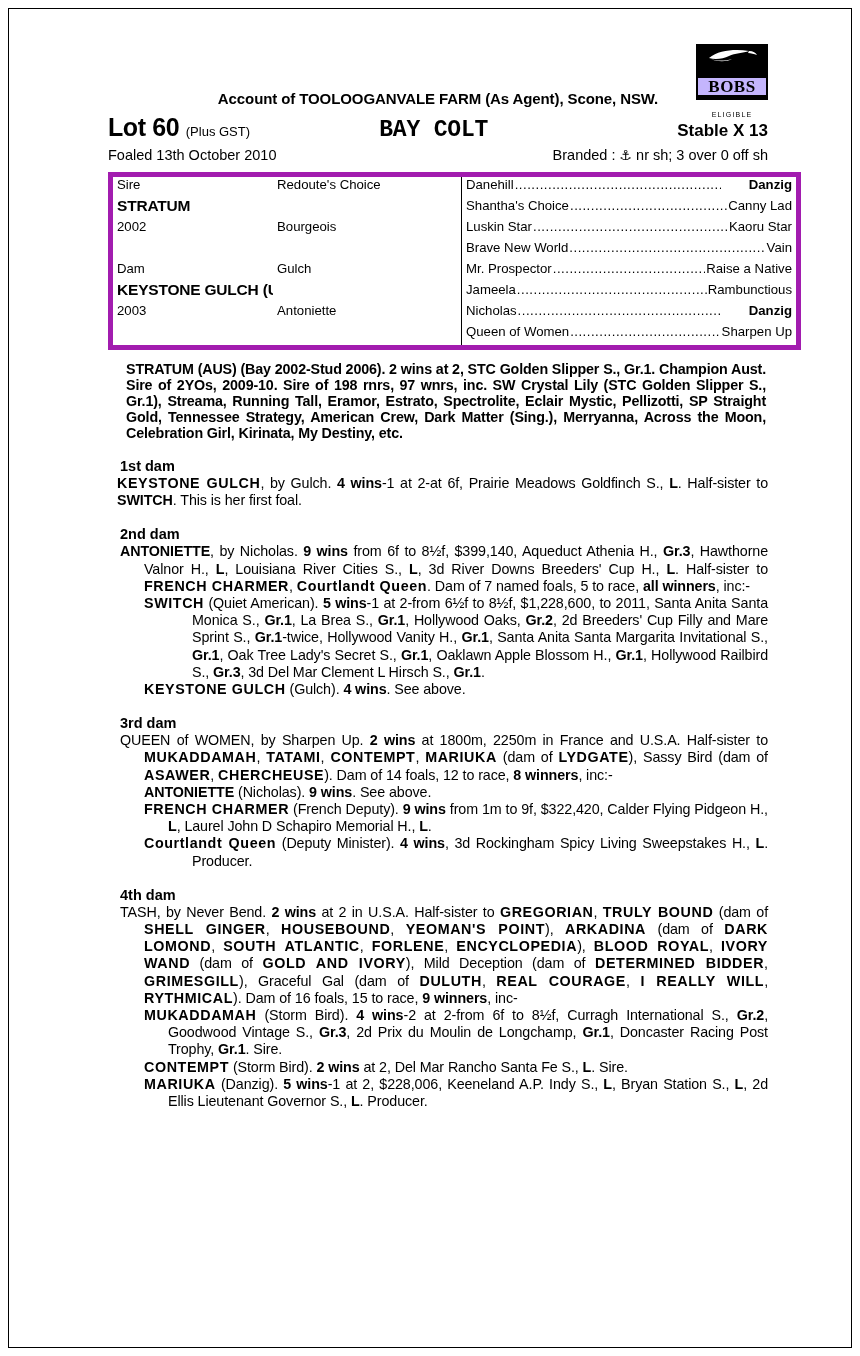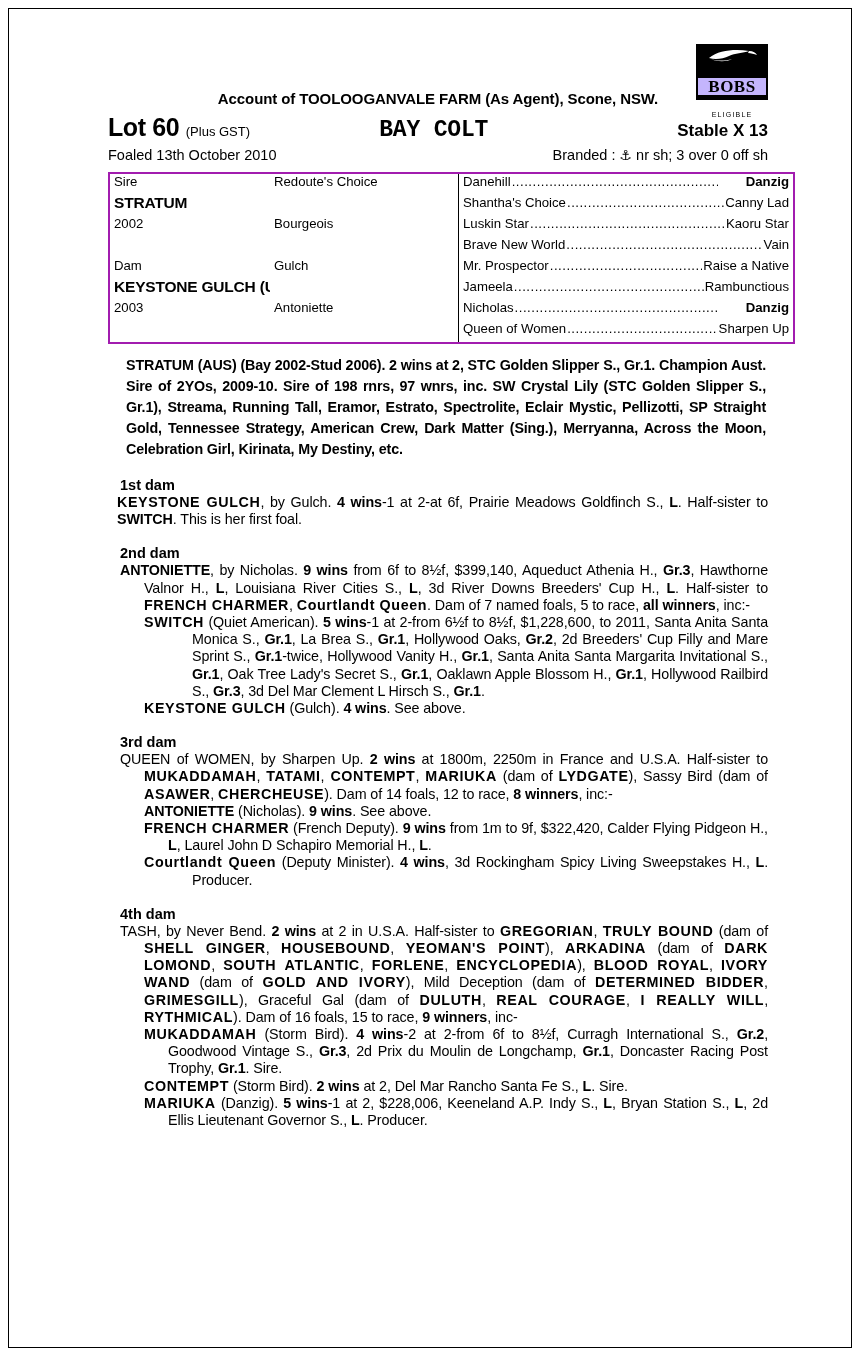--- a/index.html
+++ b/index.html
@@ -121,21 +121,21 @@
   }
   .branded span.brandmark {
     font-family: "DejaVu Sans", sans-serif;
     font-size: 14px;
   }
 
   
   table.ped {
     width: 100%;
     border-collapse: collapse;
-    border: 2px solid #a21caf;
+    border: 5px solid #a21caf;
     font-size: 13.2px;
     table-layout: fixed;
   }
   table.ped td {
     padding: 0 4px;
     vertical-align: top;
     line-height: 16.4px;
     height: 21px;
     white-space: nowrap;
     overflow: hidden;
@@ -161,21 +161,21 @@
     margin: 0 1px;
     letter-spacing: 0.5px;
   }
   .dots-row .nm2 { white-space: nowrap; }
   .bold { font-weight: bold; padding-left: 27px; }
 
   
   .sire-summary {
     font-size: 14.3px;
     font-weight: bold;
-    line-height: 21px;
+    line-height: 16px;
     text-align: justify;
     margin: 11px 0 0 18px;
     width: 640px;
     letter-spacing: -0.15px;
   }
 
   
   .dam-block { margin-top: 17px; }
   .dam-head {
     font-size: 14.5px;

